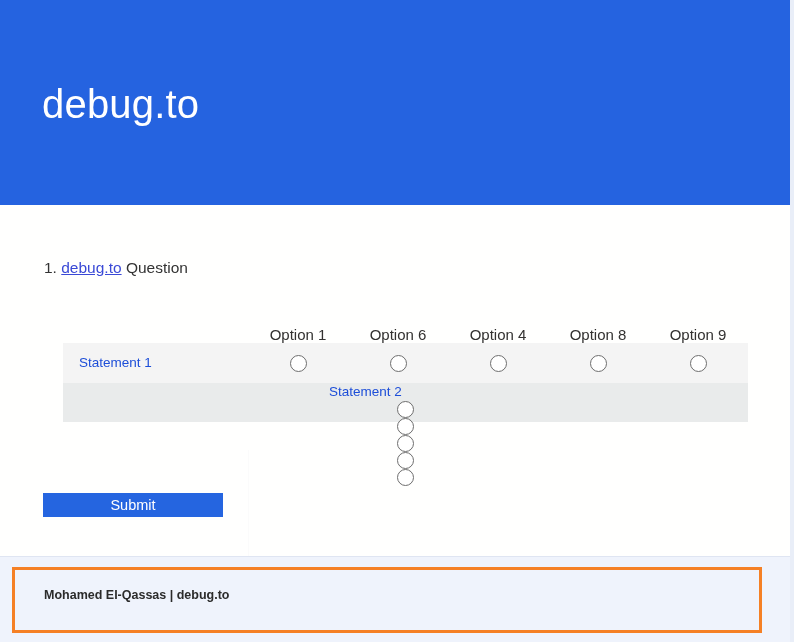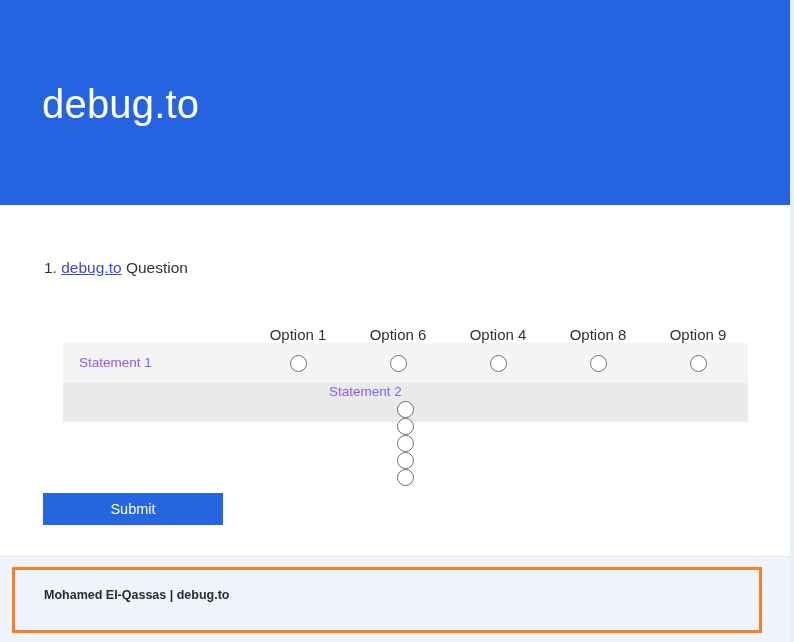--- a/index.html
+++ b/index.html
@@ -105,21 +105,21 @@
   }
   .row-body-1 { height: 40px; background: #f4f4f4; }
   .row-body-2 { height: 39px; background: #e9ebeb; flex-direction: column; }
 
   .cell-label {
     width: 185px;
     flex: none;
     box-sizing: border-box;
     padding-left: 16px;
     font-size: 13.5px;
-    color: #8b5cf6;
+    color: #1d4ed8;
     line-height: 18px;
   }
   .cell-opt {
     flex: 1 1 0;
     text-align: center;
     font-size: 15px;
     color: #323130;
     line-height: 18px;
     margin-top: 22px;
   }
@@ -138,21 +138,21 @@
     box-sizing: border-box;
     cursor: pointer;
   }
 
   
   #submit-button {
     position: absolute;
     left: 43px;
     top: 288px;
     width: 180px;
-    height: 32px;
+    height: 24px;
     background: #2565e0;
     color: #ffffff;
     font-size: 14.5px;
     font-family: "Liberation Sans", sans-serif;
     border: none;
     padding: 0;
     cursor: pointer;
     display: flex;
     align-items: center;
     justify-content: center;

